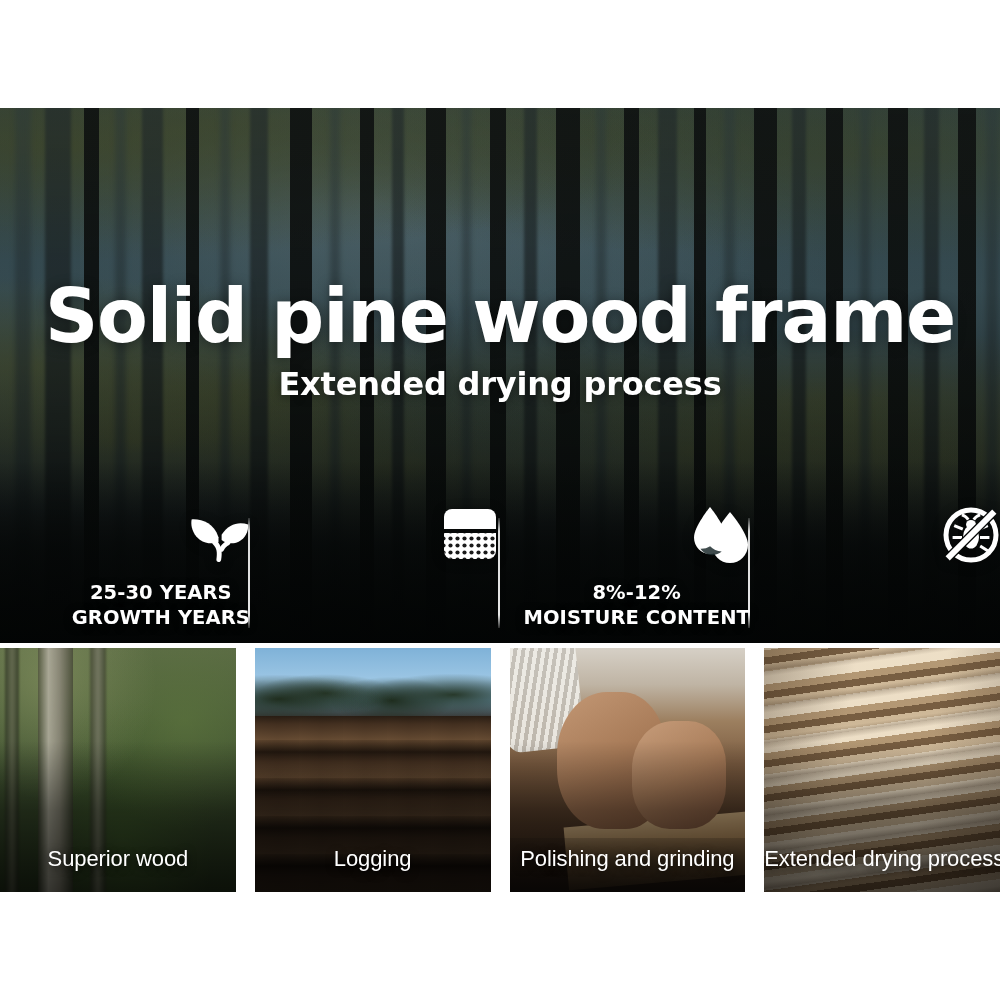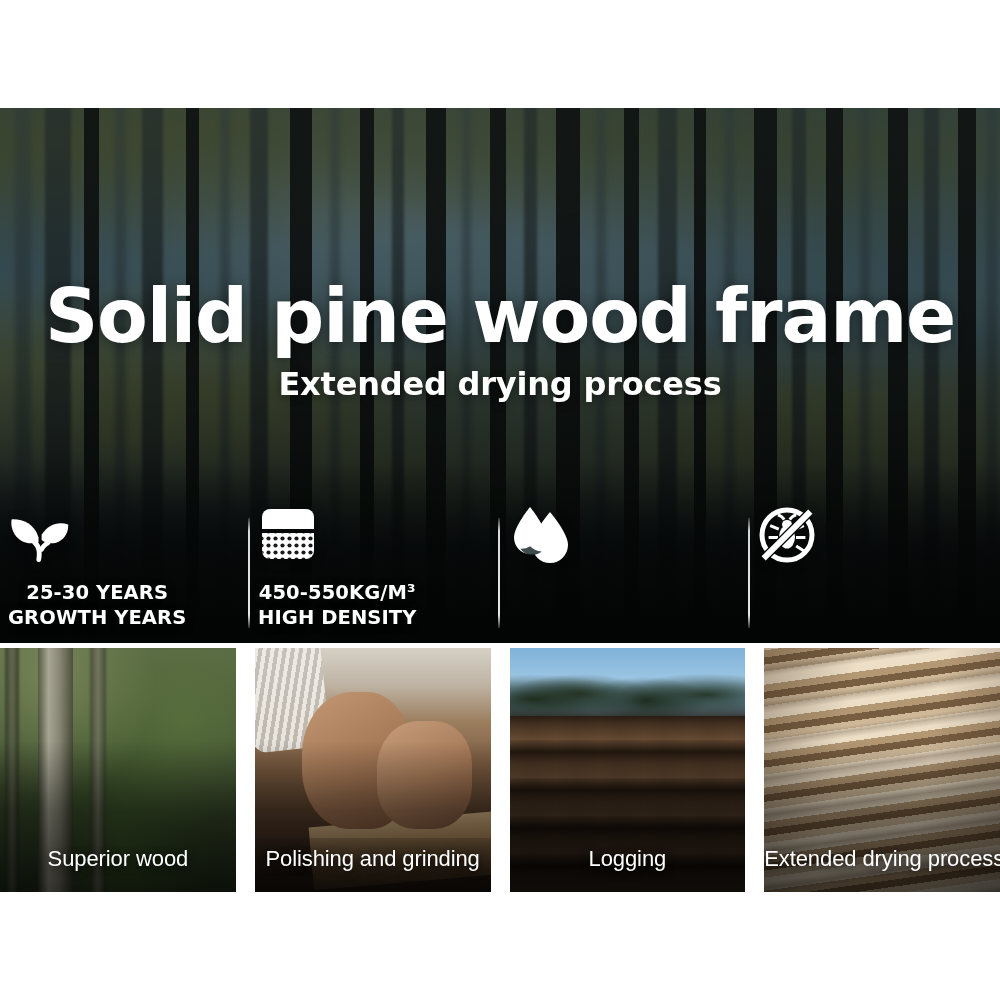--- a/index.html
+++ b/index.html
@@ -103,21 +103,21 @@
     text-shadow:0 2px 10px rgba(0,0,0,.5);
   }
 
   
   .features{
     position:absolute;left:0;top:396px;width:1000px;height:140px;
     display:flex;align-items:flex-start;
   }
   .feature{
     position:relative;flex:1 1 25%;
-    display:flex;flex-direction:column;align-items:flex-start;margin-left:8px;
+    display:flex;flex-direction:column;align-items:flex-end;margin-left:8px;
   }
   .feat-icon{
     height:62px;display:flex;align-items:center;justify-content:center;
     margin-bottom:14px;
   }
   .feat-icon svg{display:block;filter:drop-shadow(0 2px 6px rgba(0,0,0,.45));}
   .feat-label{
     text-align:center;color:#fff;font-size:19.5px;line-height:25px;
     font-weight:700;letter-spacing:.1px;white-space:nowrap;
     font-family:"DejaVu Sans","Liberation Sans",sans-serif;
@@ -345,34 +345,34 @@
                   <path d="M4 26h52v18a8 8 0 0 1-8 8H12a8 8 0 0 1-8-8z"></path>
                 </clipPath>
               </defs>
               <path fill="#ffffff" d="M12 2h36a8 8 0 0 1 8 8v12H4V10a8 8 0 0 1 8-8z"></path>
               <path fill="#ffffff" d="M4 26h52v18a8 8 0 0 1-8 8H12a8 8 0 0 1-8-8z"></path>
               <g clip-path="url(#lowerclip)">
                 <rect x="4" y="26" width="52" height="30" fill="url(#dots)"></rect>
               </g>
             </svg>
           </div>
-          <div class="feat-label">
-            <span>450-550KG/M³</span><br>
-            <span>HIGH DENSITY</span>
-          </div>
           <div class="divider"></div>
         </div>
 
         <div class="feature">
           <div class="feat-icon">
             <svg width="62" height="58" viewBox="0 0 62 58" aria-hidden="true">
               <path fill="#ffffff" d="M22 1C22 1 6 20.5 6 31.5 6 40.6 13.2 48 22 48s16-7.4 16-16.5C38 20.5 22 1 22 1z"></path>
               <path fill="#ffffff" d="M42 6C42 6 24 27 24 38.9 24 48.8 32.1 57 42 57s18-8.2 18-18.1C60 27 42 6 42 6z"></path>
               <path fill="#1d2b2e" opacity="0.85" d="M24.6 43.2c2.9 3.1 7 5.1 11.6 5.4-3.4 3-8.2 4.3-12.8 3.1-3.6-.9-6.6-3.1-8.5-6 3.5.2 6.8-.7 9.7-2.5z" transform="translate(-2.5,-3)"></path>
             </svg>
+          </div>
+          <div class="feat-label">
+            <span>8%-12%</span><br>
+            <span>MOISTURE CONTENT</span>
           </div>
           <div class="divider"></div>
         </div>
 
         <div class="feature">
           <div class="feat-icon">
             <svg width="58" height="58" viewBox="0 0 58 58" aria-hidden="true">
               <defs>
                 <mask id="slashmask">
                   <rect x="0" y="0" width="58" height="58" fill="#fff"></rect>
@@ -404,42 +404,42 @@
       <div class="pimg p1">
         <div class="bark3"></div>
         <div class="bark"></div>
         <div class="bark2"></div>
       </div>
       <div class="cap-scrim"></div>
       <div class="caption">Superior wood</div>
     </div>
 
     <div class="panel">
+      <div class="pimg p2">
+        <div class="treeline"></div>
+        <div class="logs"></div>
+        <div class="logdark"></div>
+      </div>
+      <div class="cap-scrim"></div>
+      <div class="caption">Logging</div>
+    </div>
+
+    <div class="panel">
       <div class="pimg p3">
         <div class="sleeve"></div>
         <div class="plank"></div>
         <div class="hand"></div>
         <div class="hand2"></div>
         <div class="tools"></div>
       </div>
       <div class="cap-scrim"></div>
       <div class="caption">Polishing and grinding</div>
     </div>
 
     <div class="panel">
-      <div class="pimg p2">
-        <div class="treeline"></div>
-        <div class="logs"></div>
-        <div class="logdark"></div>
-      </div>
-      <div class="cap-scrim"></div>
-      <div class="caption">Logging</div>
-    </div>
-
-    <div class="panel">
       <div class="pimg p4">
         <div class="boards"></div>
         <div class="boards2"></div>
         <div class="shade"></div>
       </div>
       <div class="cap-scrim"></div>
       <div class="caption">Extended drying process</div>
     </div>
 
   </div>

